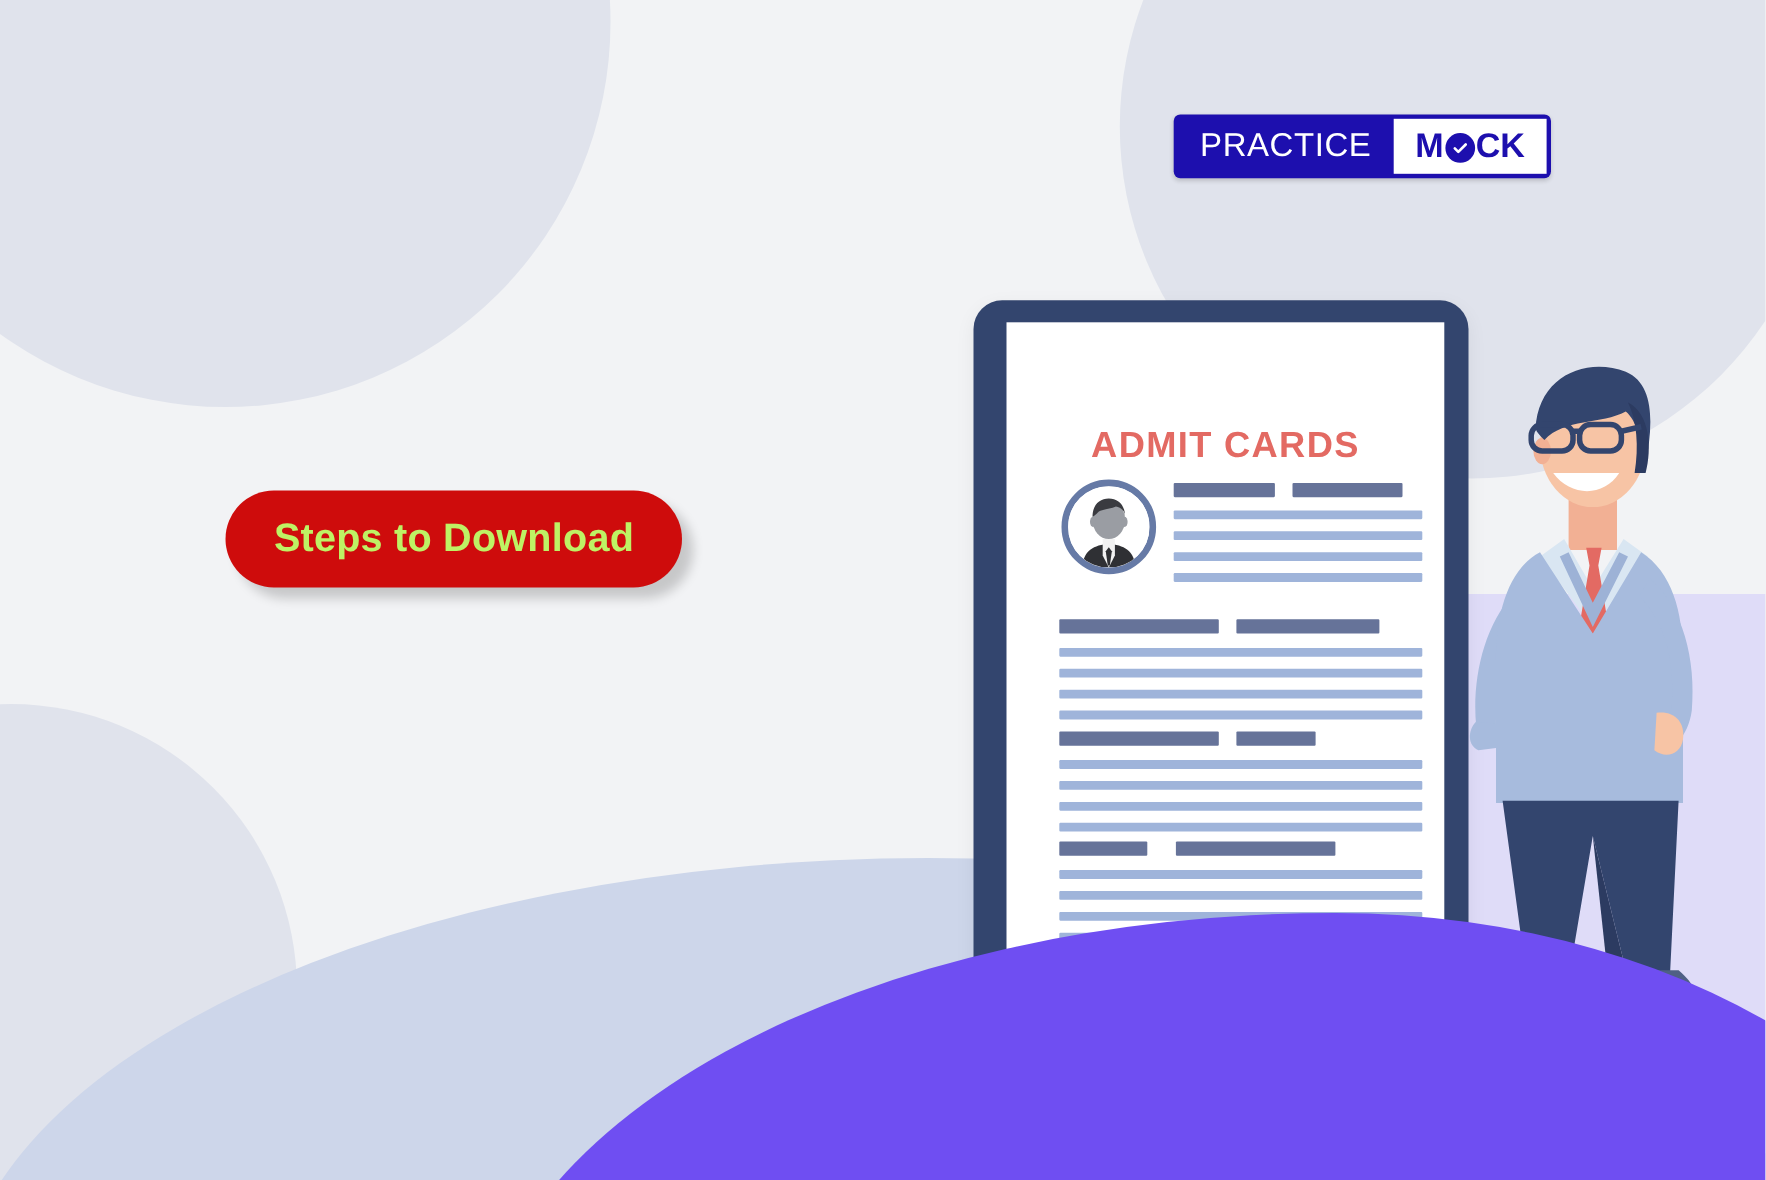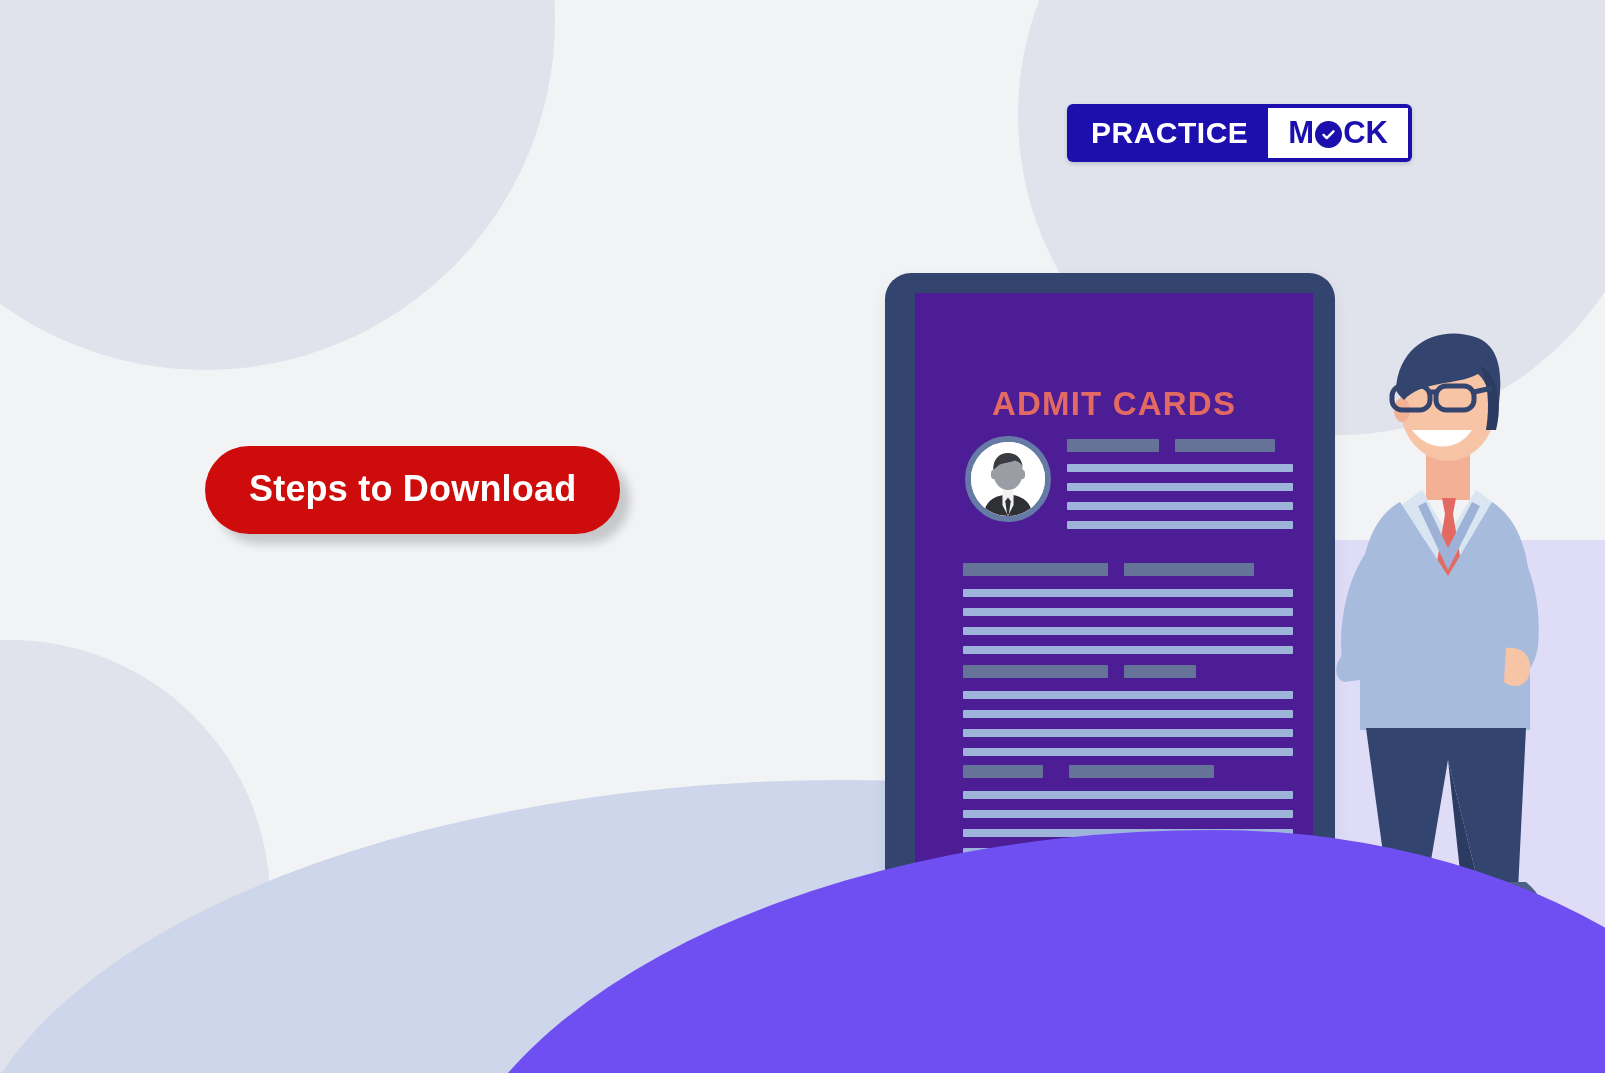--- a/index.html
+++ b/index.html
@@ -32,54 +32,54 @@
 
   
   .logo{
     position:absolute;left:1067px;top:104px;height:58px;
     display:flex;align-items:stretch;
     background:#1d0fae;border-radius:6px;overflow:hidden;
     box-shadow:0 2px 4px rgba(0,0,0,.16);
   }
   .logo-left{
     display:flex;align-items:center;padding:0 20px 0 24px;
-    color:#ffffff;font-weight:700;font-size:30px;letter-spacing:.5px;
+    color:#ffffff;font-weight:400;font-size:30px;letter-spacing:.5px;
   }
   .logo-right{
     display:flex;align-items:center;gap:0px;padding:0 20px;
     background:#ffffff;color:#1d0fae;font-weight:bold;font-size:31px;letter-spacing:0px;
     margin:4px 4px 4px 0;
   }
   .logo-o{display:inline-flex;align-items:center;justify-content:center;
     width:27px;height:27px;border-radius:50%;background:#1d0fae;margin:0 1px;position:relative;top:1px;}
   .logo-o svg{display:block;}
 
   
   .headline{
     position:absolute;left:203px;top:236px;width:640px;
     color:#1d0fae;font-size:60px;line-height:1.32;font-weight:bold;letter-spacing:-0.5px;
   }
   .cta-wrap{position:absolute;left:205px;top:446px;}
   .cta-btn{
-    display:inline-block;background:#ce0c0c;color:#ffffff;
+    display:inline-block;background:#ce0c0c;color:#bef264;
     font-size:36px;font-weight:bold;letter-spacing:.2px;
     padding:22px 44px 24px 44px;border-radius:48px;border:none;
     box-shadow:10px 10px 10px rgba(0,0,0,.18);
     cursor:pointer;
   }
 
   
   .tablet{
     position:absolute;left:885px;top:273px;width:450px;height:640px;
     background:#33456e;border-radius:26px;
     box-shadow:0 6px 18px rgba(0,0,0,.06);
   }
   .tablet-screen{
     position:absolute;left:30px;top:20px;right:22px;bottom:0px;
-    background:#4c1d95;
+    background:#ffffff;
   }
   .card-title{
     position:absolute;left:0;right:0;top:92px;text-align:center;
     color:#e36a63;font-size:33px;font-weight:bold;letter-spacing:1.2px;
   }
 
   .avatar{
     position:absolute;left:50px;top:143px;width:86px;height:86px;border-radius:50%;
     border:6px solid #667aa6;box-sizing:border-box;overflow:hidden;background:#ffffff;
   }

